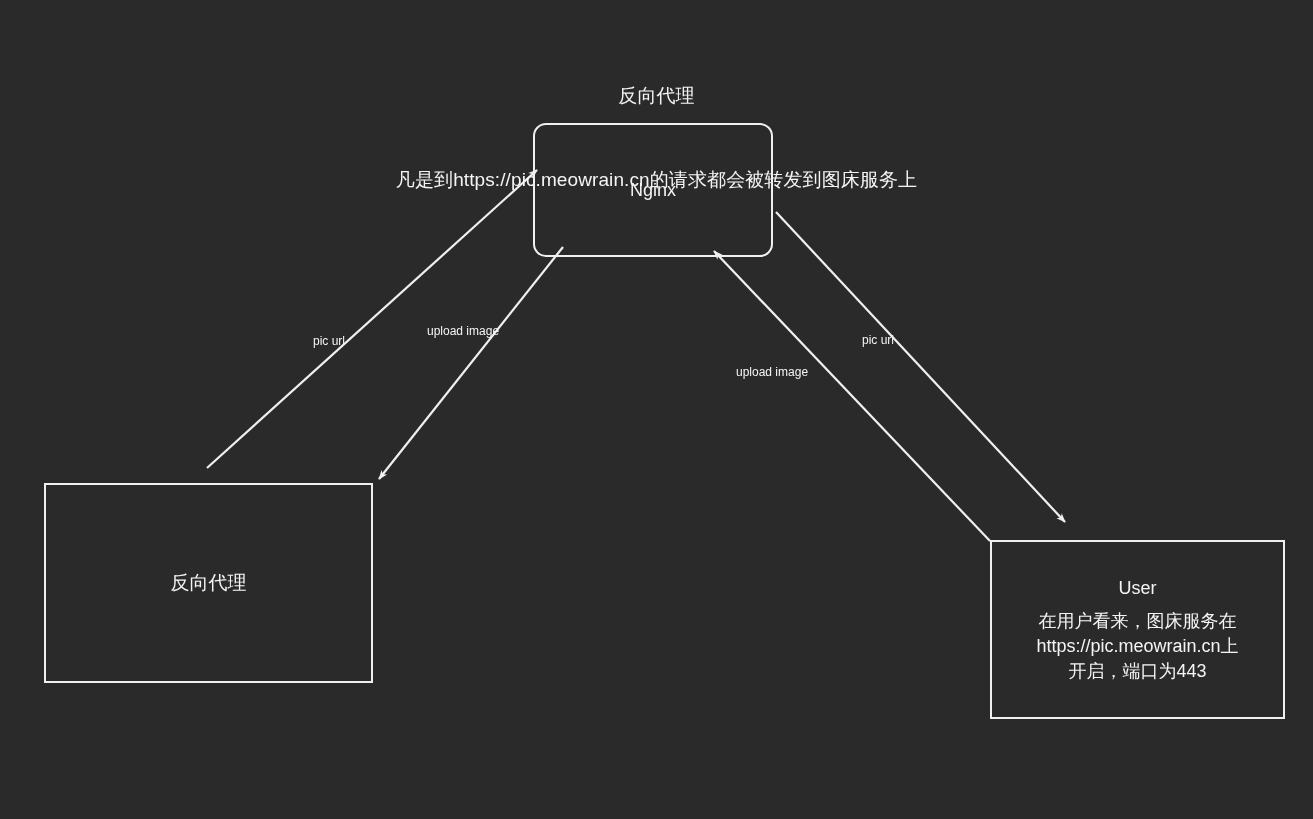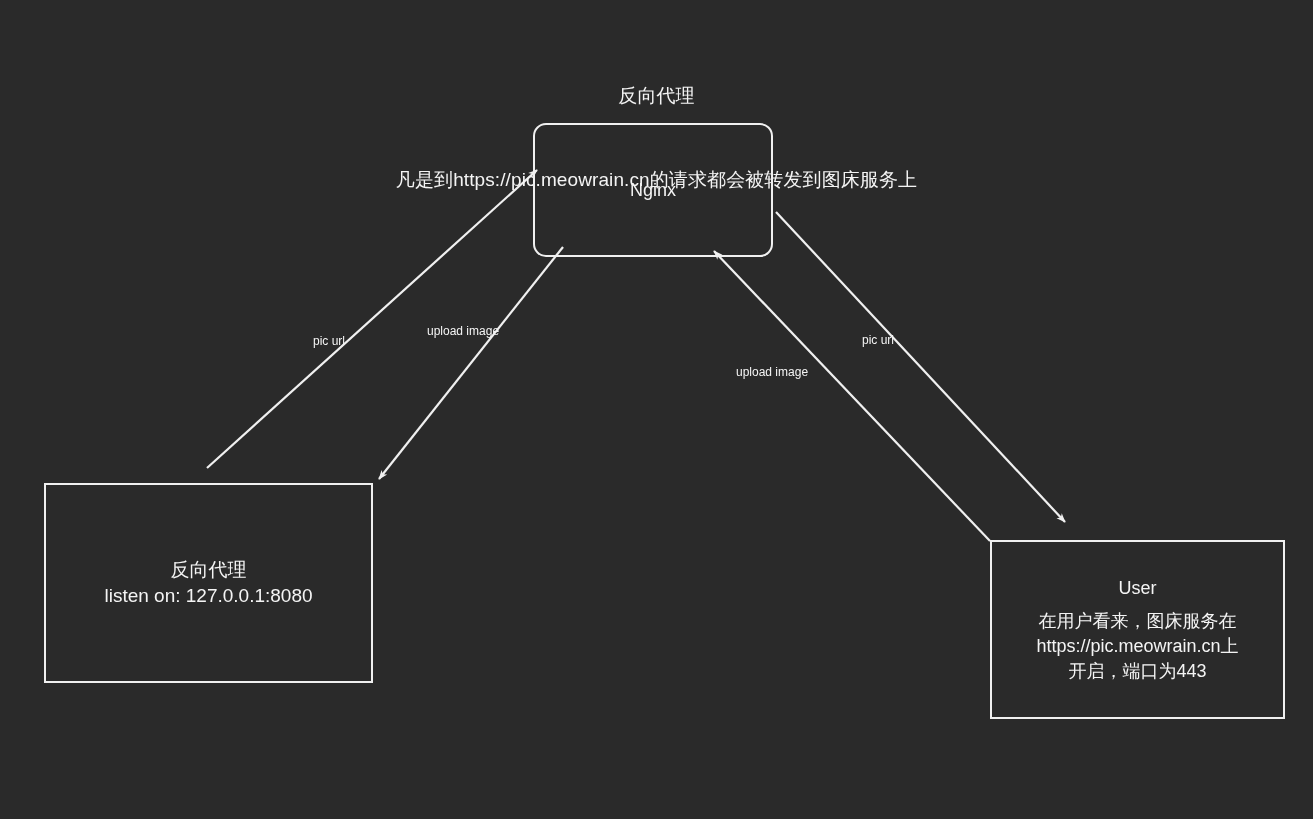--- a/index.html
+++ b/index.html
@@ -128,21 +128,20 @@
   <span class="title-line-1">反向代理</span>
   <span class="title-line-2">凡是到https://pic.meowrain.cn的请求都会被转发到图床服务上</span>
 </div>
 
 <div class="node" id="node-nginx">
   <div class="node-title">Nginx</div>
 </div>
 
 <div class="node" id="node-imgservice">
   <div class="node-title">反向代理</div>
-  <div class="node-sub">listen on: 127.0.0.1:8080</div>
 </div>
 
 <div class="node" id="node-user">
   <div class="node-title">User</div>
   <div class="node-sub">在用户看来，图床服务在
 https://pic.meowrain.cn上
 开启，端口为443</div>
 </div>
 
 <div class="edge-label" id="label-pic-url-left">pic url</div>

